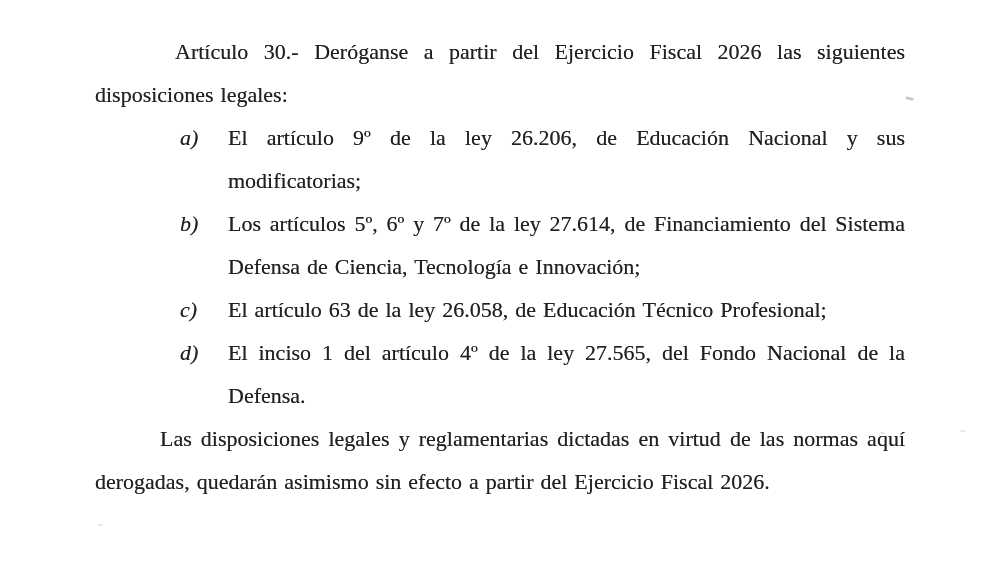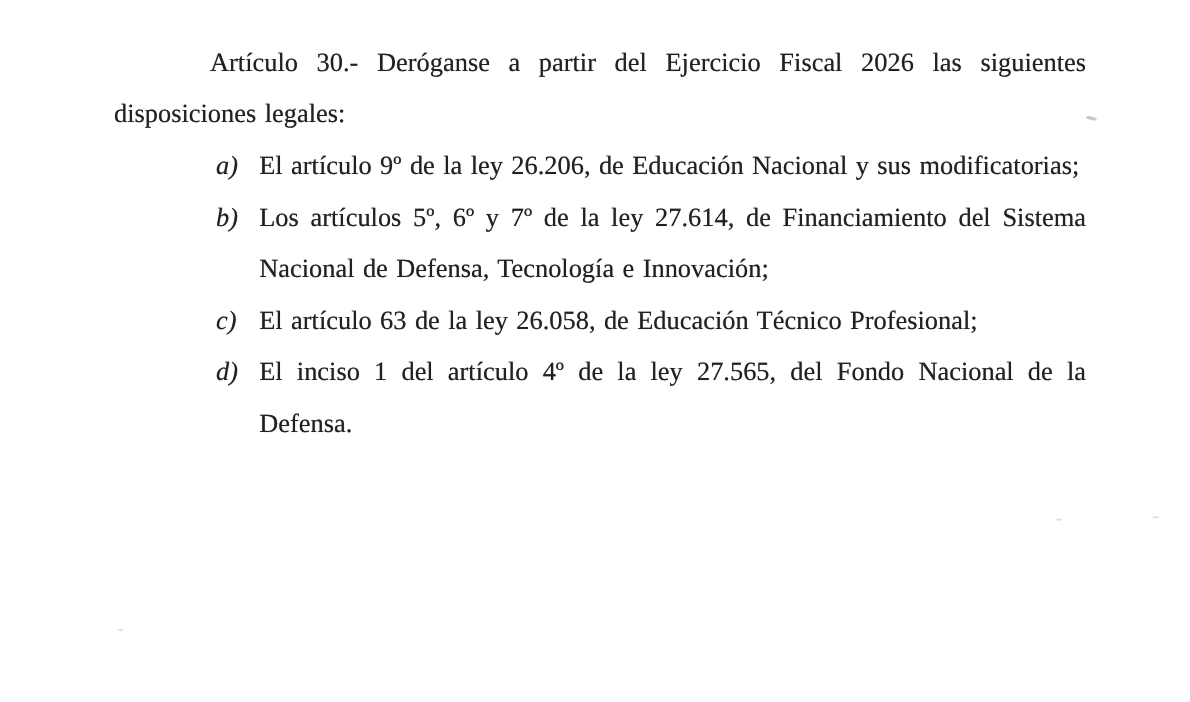--- a/index.html
+++ b/index.html
@@ -30,20 +30,21 @@
   .item {
     display: flex;
   }
   .item-label {
     flex: 0 0 36px;
     font-style: italic;
   }
   .item-text {
     flex: 1 1 auto;
     text-align: justify;
+    margin-left: 12px;
   }
   .para-closing {
     text-align: justify;
     text-indent: 65px;
   }
   .artifact {
     position: absolute;
     background: #c9c9c9;
     border-radius: 50%;
   }
@@ -61,34 +62,35 @@
 
   <div class="items">
 
     <div class="item">
       <span class="item-label">a)</span>
       <span class="item-text">El artículo 9º de la ley 26.206, de Educación Nacional y sus modificatorias;</span>
     </div>
 
     <div class="item">
       <span class="item-label">b)</span>
-      <span class="item-text">Los artículos 5º, 6º y 7º de la ley 27.614, de Financiamiento del Sistema Nacional de Defensa, Tecnología e Innovación;</span>
+      <span class="item-text">Los artículos 5º, 6º y 7º de la ley 27.614, de Financiamiento del Sistema Defensa de Ciencia, Tecnología e Innovación;</span>
     </div>
 
     <div class="item">
       <span class="item-label">c)</span>
       <span class="item-text">El artículo 63 de la ley 26.058, de Educación Técnico Profesional;</span>
     </div>
 
     <div class="item">
       <span class="item-label">d)</span>
       <span class="item-text">El inciso 1 del artículo 4º de la ley 27.565, del Fondo Nacional de la Defensa.</span>
     </div>
 
   </div>
 
+  <p class="para-closing">Las disposiciones legales y reglamentarias dictadas en virtud de las normas aquí derogadas, quedarán asimismo sin efecto a partir del Ejercicio Fiscal 2026.</p>
 
   <span class="artifact artifact-1"></span>
   <span class="artifact artifact-2"></span>
   <span class="artifact artifact-3"></span>
   <span class="artifact artifact-4"></span>
 
 </div>
 
 </body></html>

